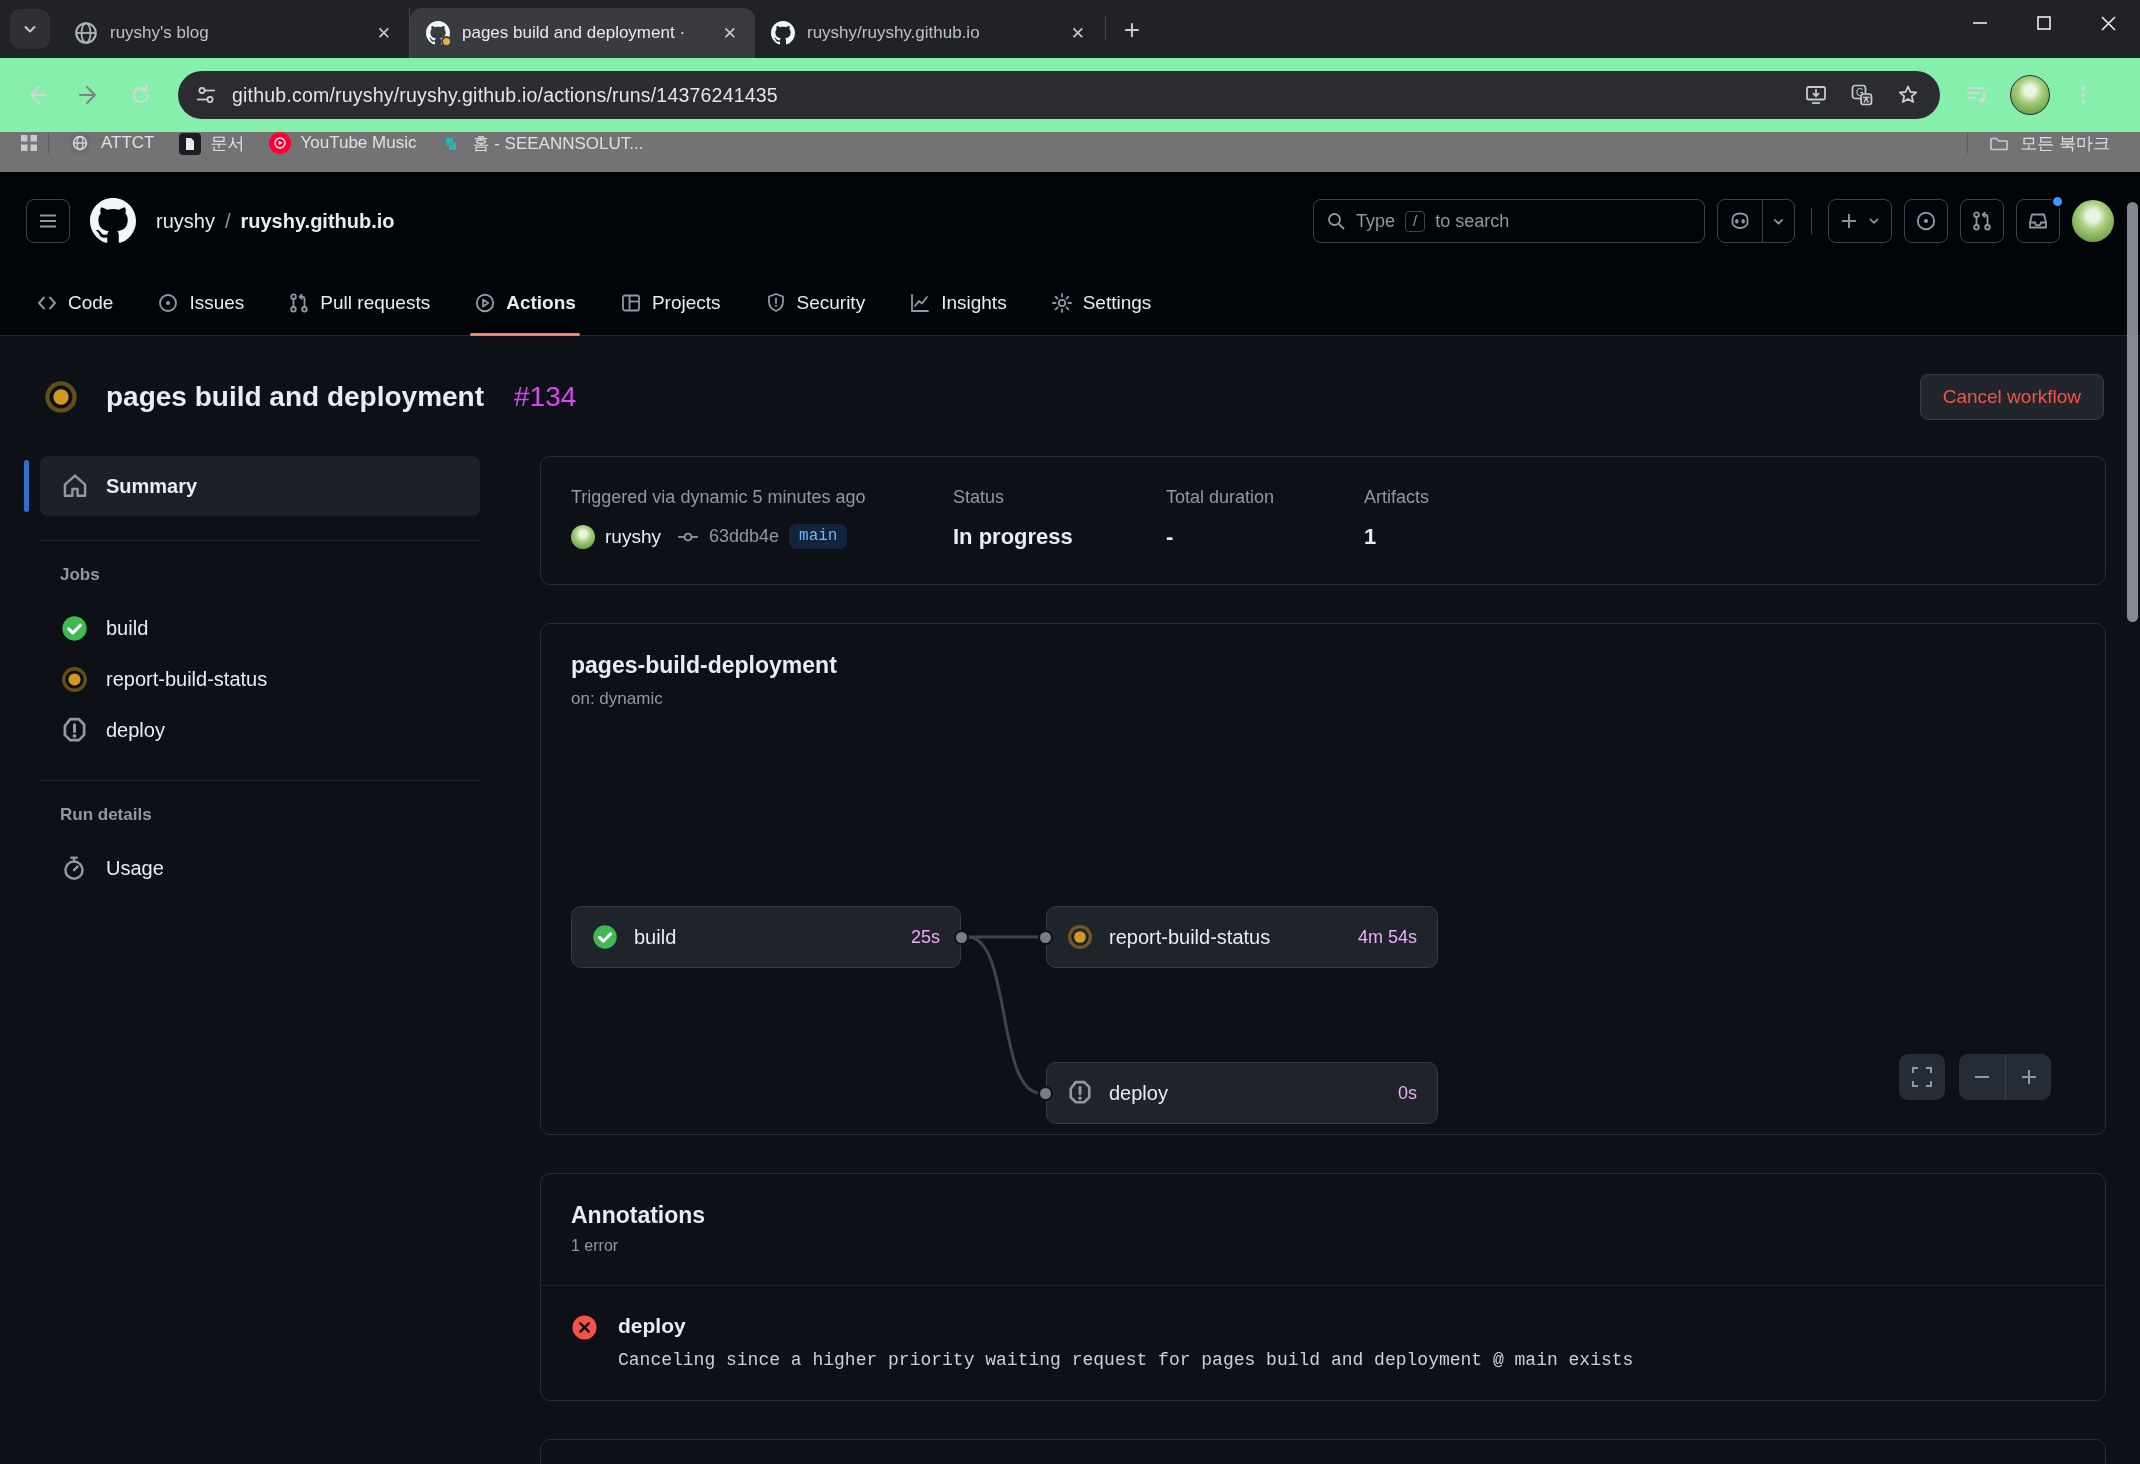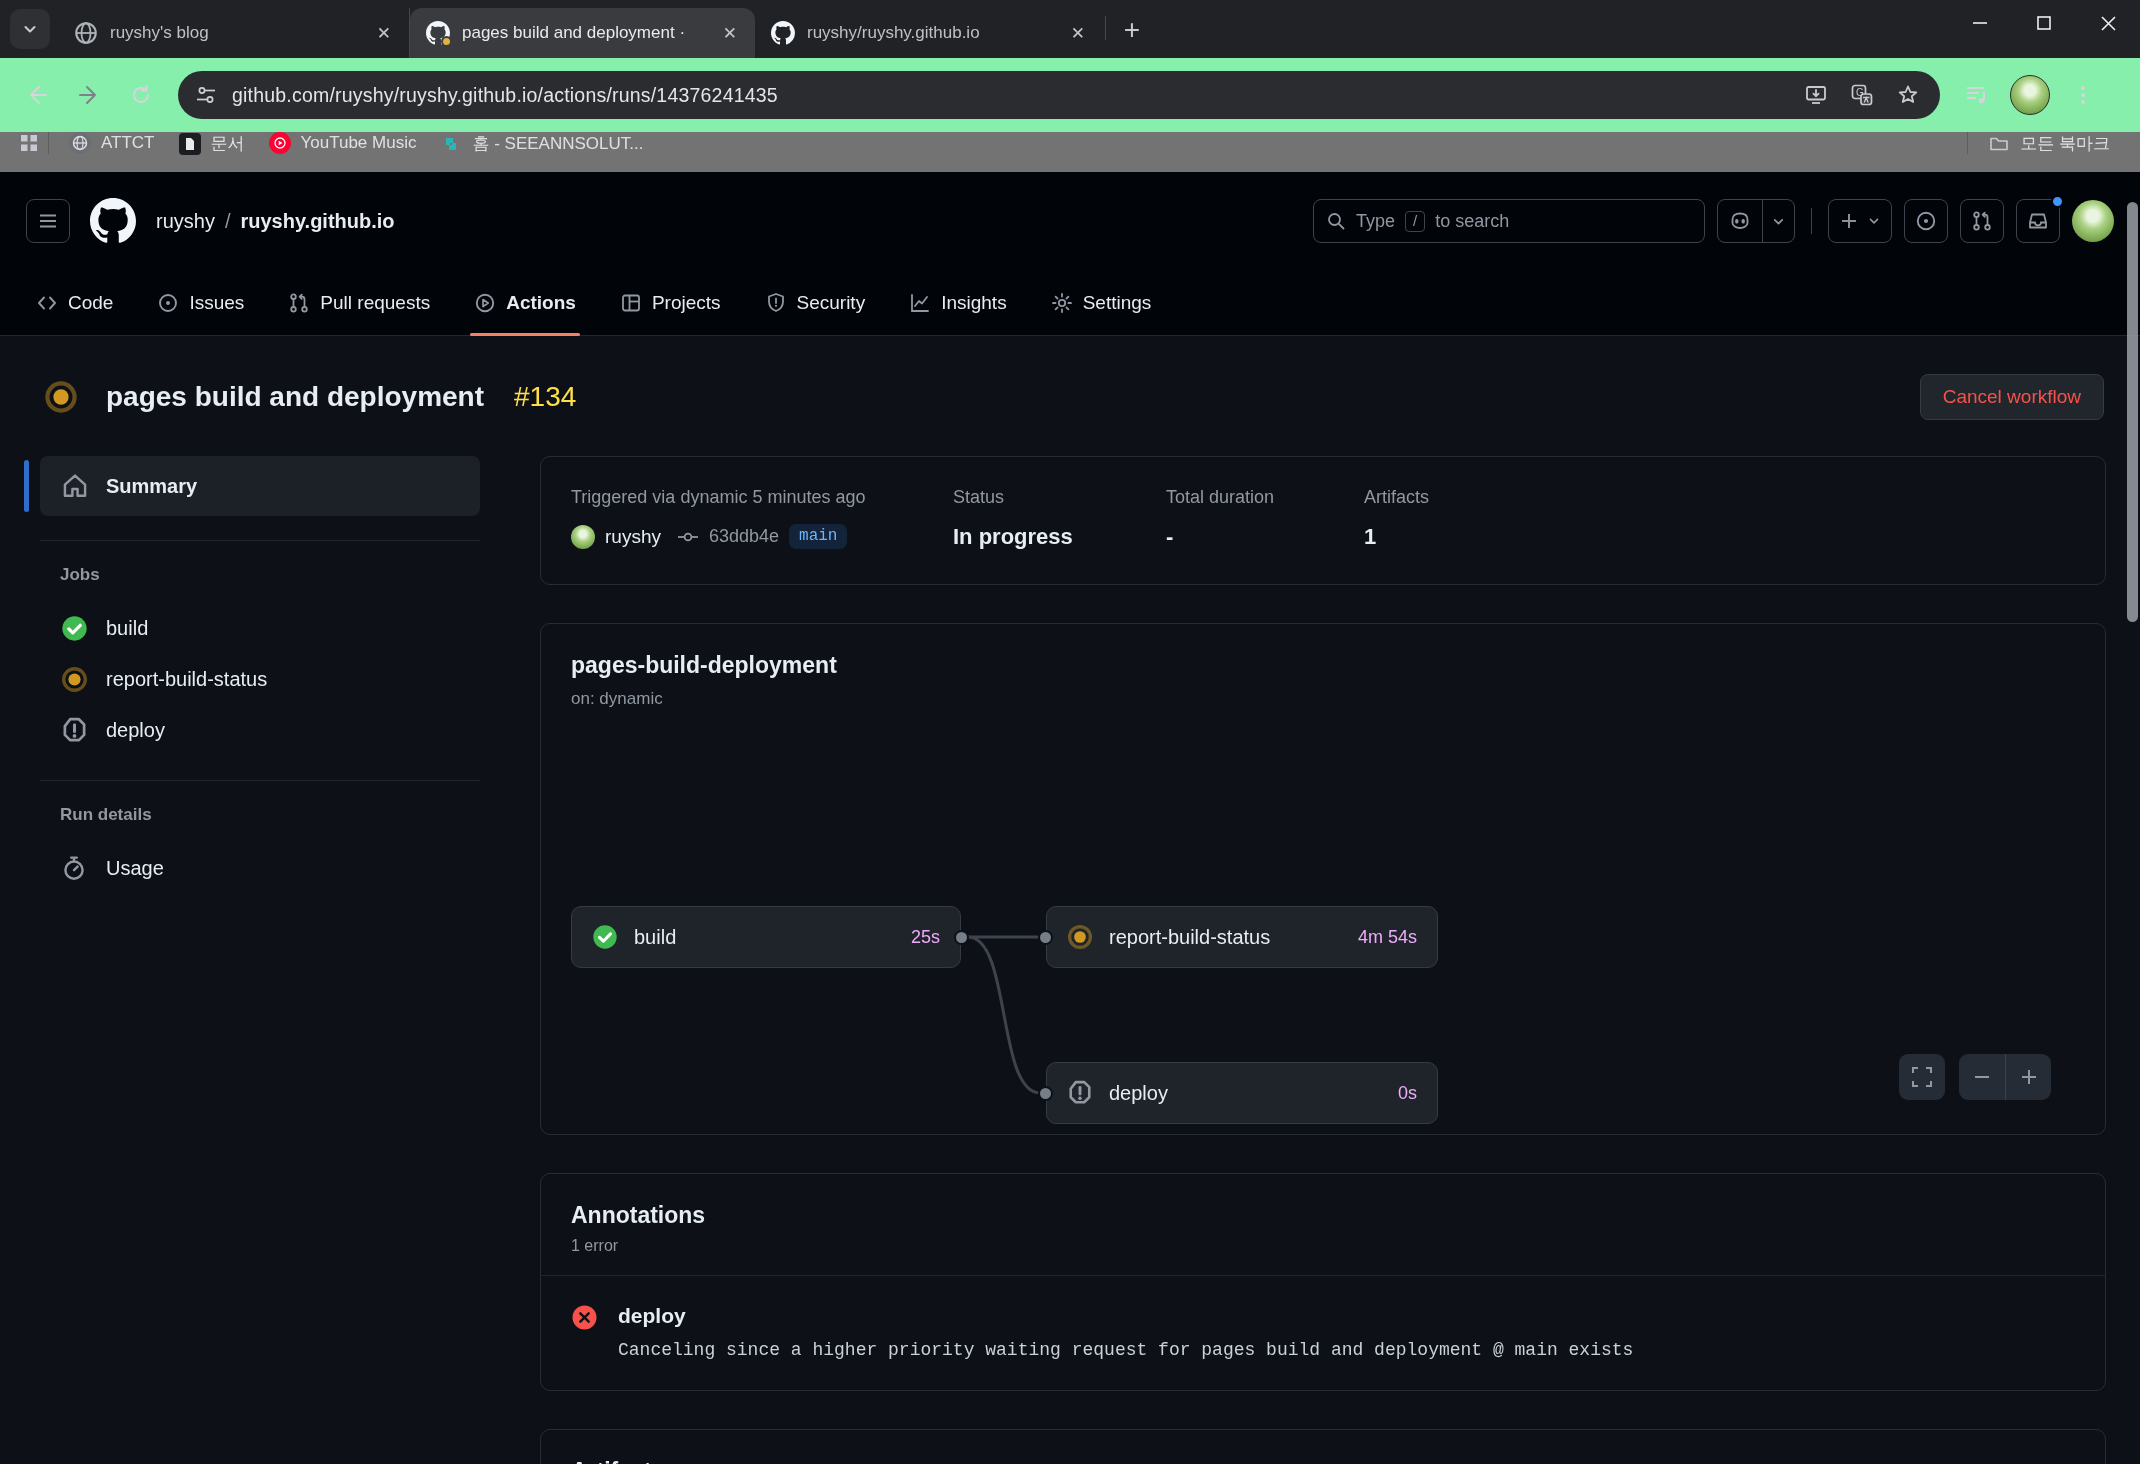--- a/index.html
+++ b/index.html
@@ -60,21 +60,21 @@
 
   .gh-nav { height:66px; background:#010409; border-bottom:1px solid #21262d; display:flex; align-items:stretch; padding:0 22px; gap:16px; }
   .nav-item { display:flex; align-items:center; gap:10px; padding:0 14px; font-size:19px; color:#e6edf3; position:relative; }
   .nav-item .nico { color:#9198a1; display:flex; }
   .nav-item.active { font-weight:700; }
   .nav-item.active .underline { position:absolute; left:10px; right:10px; bottom:-1px; height:3px; border-radius:3px; background:#f78166; }
 
   .run-header { display:flex; align-items:center; padding:38px 36px 6px 44px; }
   .run-title-wrap { display:flex; align-items:center; gap:28px; }
   .run-title { font-size:28px; font-weight:700; }
-  .run-number { font-size:28px; color:#fde047; font-weight:400; margin-left:2px; }
+  .run-number { font-size:28px; color:#d946ef; font-weight:400; margin-left:2px; }
   .btn-danger { margin-left:auto; height:46px; padding:0 22px; background:#21262d; border:1px solid #363b42; border-radius:8px; color:#f85149; font-size:19px; display:flex; align-items:center; }
 
   .content { display:flex; padding:30px 34px 0 24px; gap:60px; align-items:flex-start; }
 
   
   .sidebar { width:456px; flex:0 0 auto; position:relative; }
   .side-sel-bar { position:absolute; left:0; top:4px; width:5px; height:52px; border-radius:3px; background:#316dca; }
   .side-item-sel { margin-left:16px; height:60px; background:rgba(101,108,118,0.18); border-radius:8px; display:flex; align-items:center; gap:18px; padding:0 22px; font-size:20px; font-weight:700; }
   .side-item-sel .sico { color:#9198a1; display:flex; }
   .side-div { height:1px; background:#21262d; margin:24px 0 24px 16px; }
@@ -105,21 +105,21 @@
   .gnode .gname { font-size:20px; font-weight:400; }
   .gnode .gdur { margin-left:auto; color:#f0abfc; font-size:18px; }
   .edge-dot { position:absolute; width:15px; height:15px; border-radius:50%; background:#767e89; border:2px solid #0d1117; }
   .graph-ctl { position:absolute; display:flex; align-items:center; gap:14px; right:54px; bottom:34px; }
   .ctl-btn { width:46px; height:46px; background:#262c36; border-radius:9px; display:flex; align-items:center; justify-content:center; color:#9198a1; }
   .ctl-zoom { height:46px; background:#262c36; border-radius:9px; display:flex; align-items:center; color:#9198a1; }
   .ctl-zoom .half { width:46px; height:100%; display:flex; align-items:center; justify-content:center; }
   .ctl-zoom .half + .half { border-left:1px solid #3a414b; }
 
   .ann-card { padding:0; }
-  .ann-head { padding:28px 30px 20px; border-bottom:1px solid #21262d; }
+  .ann-head { padding:28px 30px 30px; border-bottom:1px solid #21262d; }
   .ann-title { font-size:23px; font-weight:700; }
   .ann-count { font-size:16px; color:#9198a1; margin-top:8px; }
   .ann-item { display:flex; gap:20px; padding:28px 30px 30px; }
   .ann-body .ann-job { font-size:21px; font-weight:700; }
   .ann-msg { margin-top:12px; font-family:"Liberation Mono","DejaVu Sans Mono",monospace; font-size:18px; color:#c9d1d9; }
 
   .artifacts-card { padding:28px 30px 40px; }
   .art-title { font-size:23px; font-weight:700; }
 
   .scroll-thumb { position:absolute; right:2px; top:30px; width:11px; height:420px; border-radius:6px; background:#9aa0a6; opacity:.85; }

